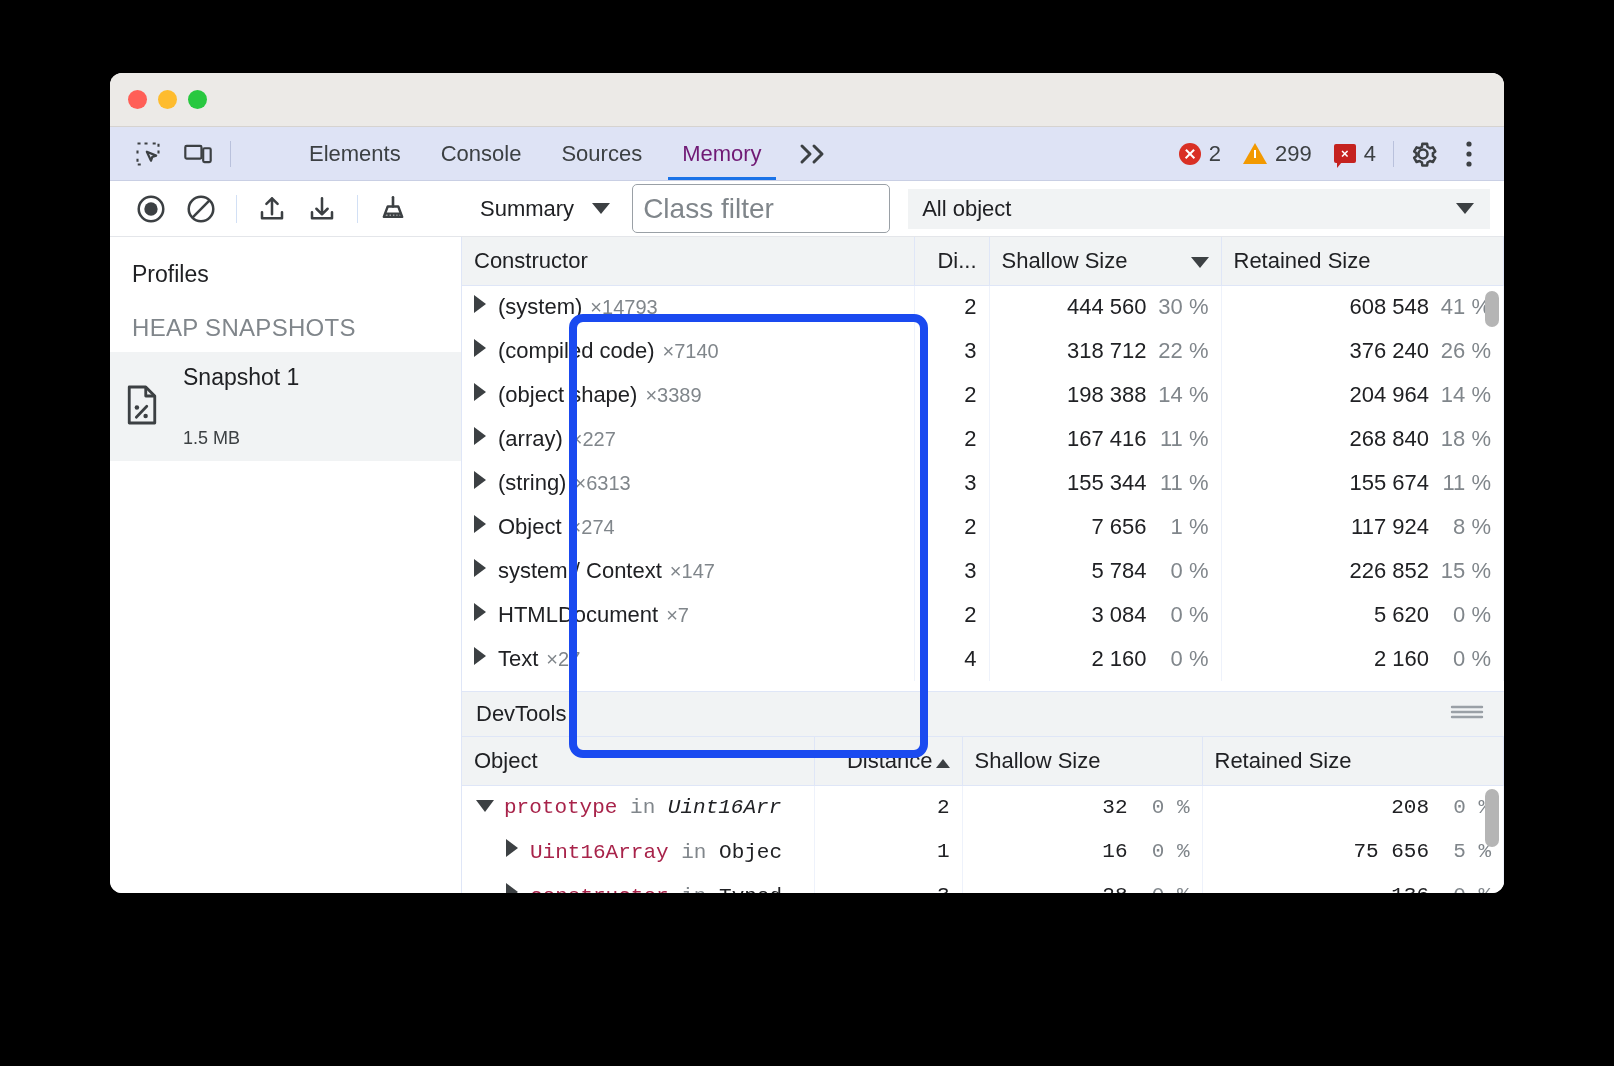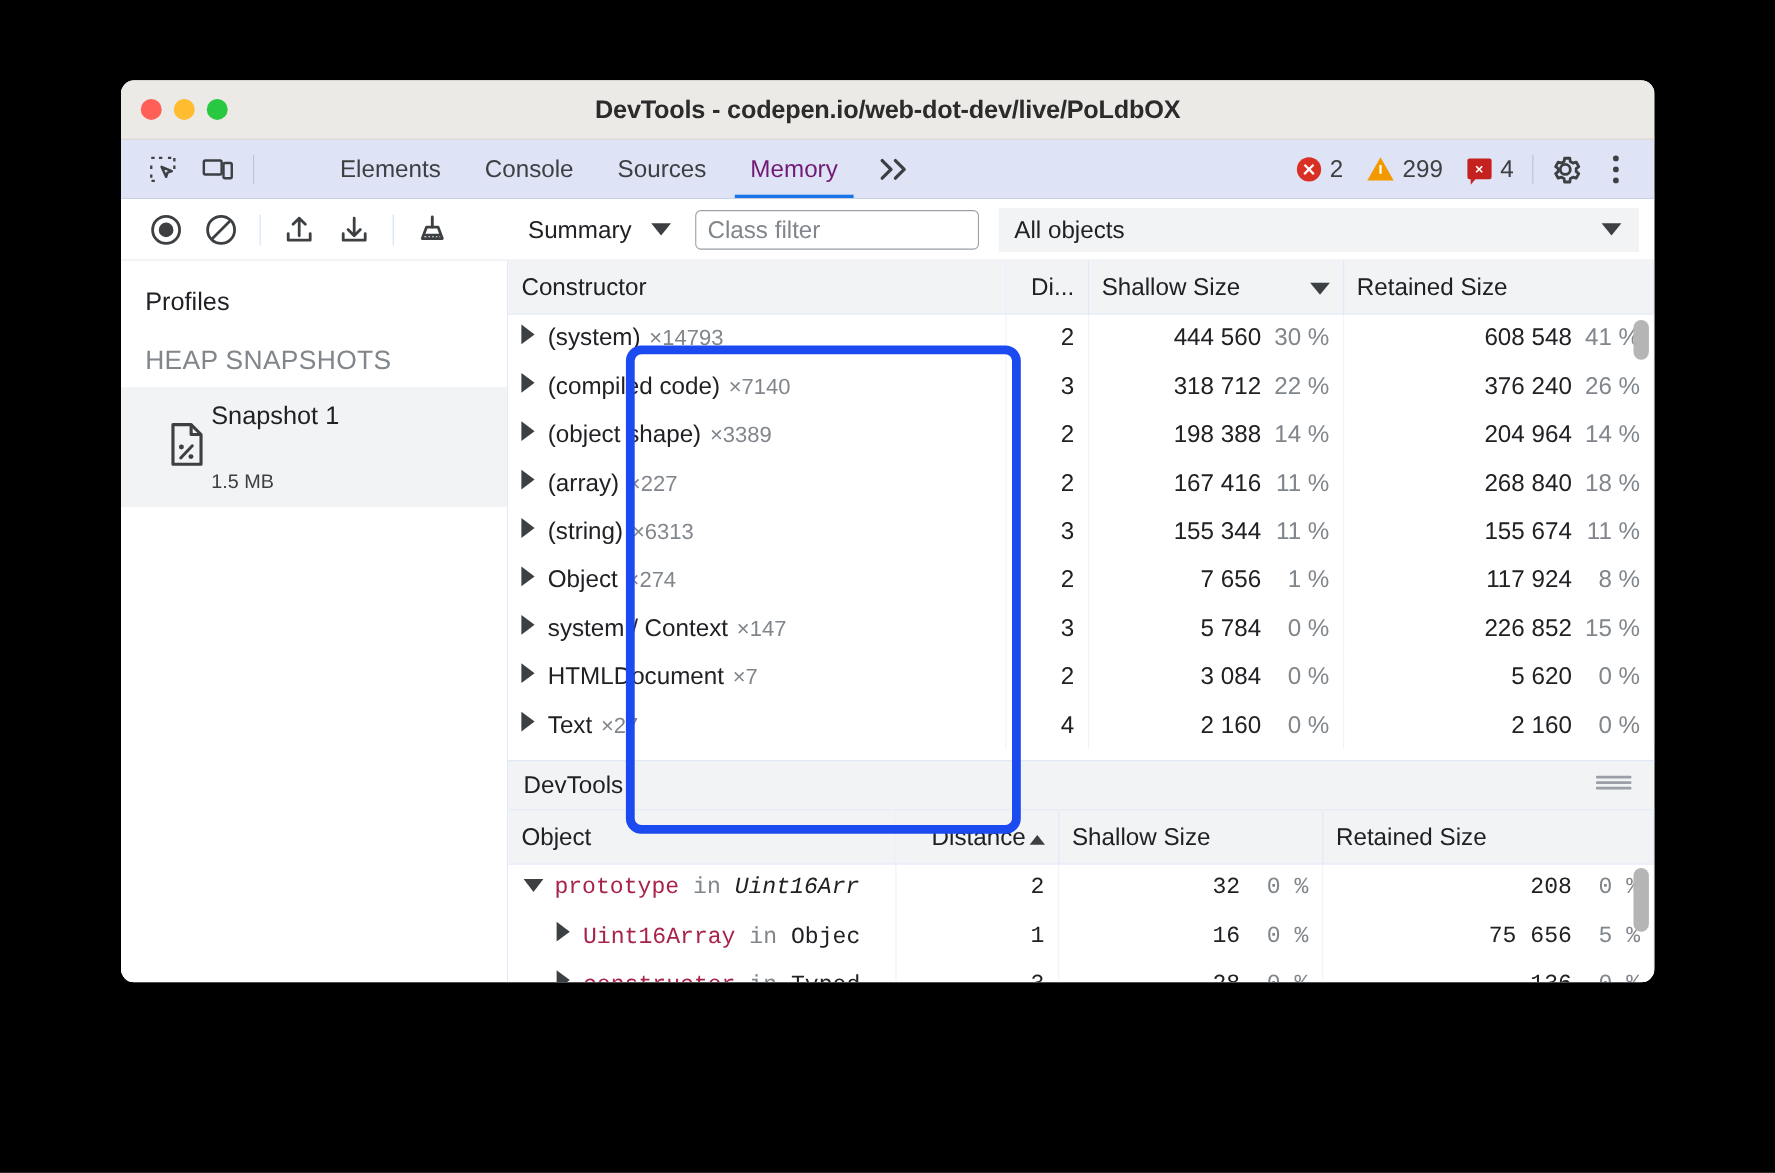--- a/index.html
+++ b/index.html
@@ -83,23 +83,23 @@
     display: flex; align-items: center;
     border-bottom: 1px solid #e4e6ea;
   }
   .mt-left { width: 352px; display: flex; align-items: center; gap: 4px; padding-left: 18px; flex: none; }
   .mt-btn { width: 46px; height: 44px; display:flex; align-items:center; justify-content:center; cursor: pointer; border-radius: 4px;}
   .mt-sep { width: 1px; height: 28px; background: #d2e0f5; margin: 0 8px; }
   .mt-right { flex: 1; display: flex; align-items: center; gap: 0; padding-left: 18px; }
   .select-inline { display: flex; align-items: center; gap: 18px; font-size: 22px; color: #202124; cursor: pointer; }
   .caret { width:0;height:0;border-left:9px solid transparent;border-right:9px solid transparent;border-top:11px solid #3c4043; }
   .class-filter {
-    margin-left: 22px; width: 258px; height: 36px;
+    margin-left: 22px; width: 258px; height: 49px;
     border: 1px solid #9aa0a6; border-radius: 5px;
-    font-size: 22px; color: #202124; padding: 0 10px;
+    font-size: 28px; color: #202124; padding: 0 10px;
     background: #fff; outline: none;
     font-family: "Liberation Sans", sans-serif;
   }
   .class-filter::placeholder { color: #80868b; }
   .all-objects {
     margin-left: 18px; flex: 1; height: 40px; background: #f1f3f4;
     display: flex; align-items: center; justify-content: space-between;
     padding: 0 16px 0 14px; font-size: 22px; color: #202124; cursor: pointer;
     margin-right: 14px;
   }
@@ -109,22 +109,22 @@
     display: flex; height: calc(820px - 54px - 54px - 56px);
   }
   .sidebar {
     width: 352px; flex: none; background: #fff;
     border-right: 1px solid #dfe6f7;
     padding-top: 12px;
   }
   .sb-title { font-size: 23px; color: #202124; padding: 12px 0 12px 22px; }
   .sb-section { font-size: 24px; color: #80868b; padding: 14px 0 10px 22px; letter-spacing: .3px; }
   .snap-row {
-    display: flex; align-items: center; gap: 4px;
-    padding: 12px 0 12px 42px; background: #f1f3f4; cursor: pointer;
+    display: flex; align-items: center; gap: 23px;
+    padding: 12px 0 12px 14px; background: #f1f3f4; cursor: pointer;
   }
   .snap-text { display: flex; flex-direction: column; gap: 1px; }
   .snap-name { font-size: 23px; color: #202124; line-height: 27px; }
   .snap-size { font-size: 18px; color: #3c4043; line-height: 21px; margin-top: 36px; }
 
   .main { flex: 1; display: flex; flex-direction: column; min-width: 0; position: relative; }
 
   
   .grid-top { height: 454px; position: relative; overflow: hidden; background: #fff; }
   table.dt { width: 100%; border-collapse: collapse; table-layout: fixed; }
@@ -180,21 +180,20 @@
 <body>
 
 <div class="window">
 
   <div class="titlebar">
     <div class="traffic">
       <div class="dot red"></div>
       <div class="dot yellow"></div>
       <div class="dot green"></div>
     </div>
-    <div class="win-title">DevTools - codepen.io/web-dot-dev/live/PoLdbOX</div>
   </div>
 
   <div class="tabstrip">
     <div class="tool-icons">
       <div class="ticon">
         <svg width="28" height="28" viewBox="0 0 24 24">
           <path d="M3 3h4M9 3h4M16 3h5v4M3 9v4M21 9v4M3 16v5h4" fill="none" stroke="#3c4043" stroke-width="1.8" stroke-dasharray="2.6 2.6"></path>
           <path d="M11 10l8 3.4-3.3 1.1-1.1 3.3z" fill="none" stroke="#3c4043" stroke-width="1.9" stroke-linejoin="round"></path>
         </svg>
       </div>
@@ -297,21 +296,21 @@
       </div>
     </div>
 
     <div class="mt-right">
       <div class="select-inline">
         <span>Summary</span>
         <span class="caret"></span>
       </div>
       <input class="class-filter" value="" placeholder="Class filter" style="">
       <div class="all-objects">
-        <span>All objects</span>
+        <span>All object</span>
         <span class="caret"></span>
       </div>
     </div>
   </div>
 
   <div class="body">
 
     <div class="sidebar">
       <div class="sb-title">Profiles</div>
       <div class="sb-section">HEAP SNAPSHOTS</div>

